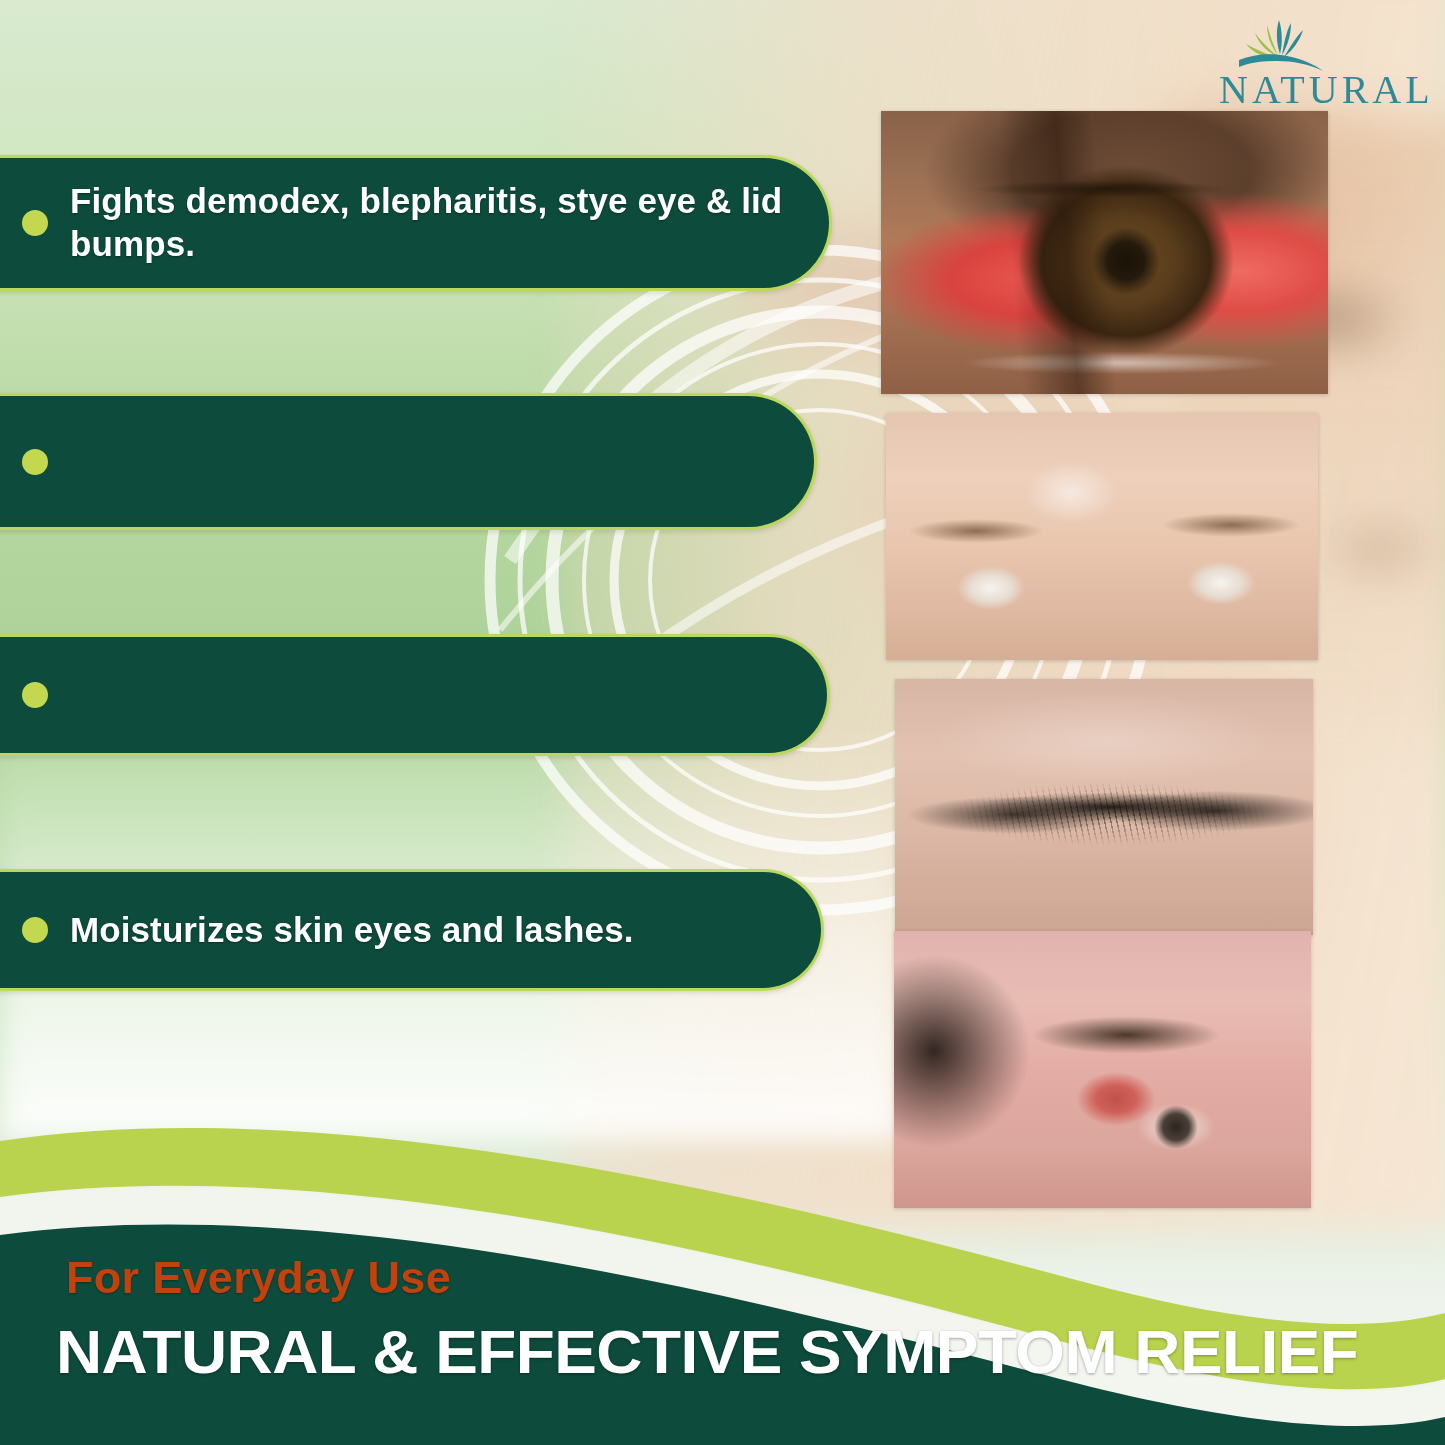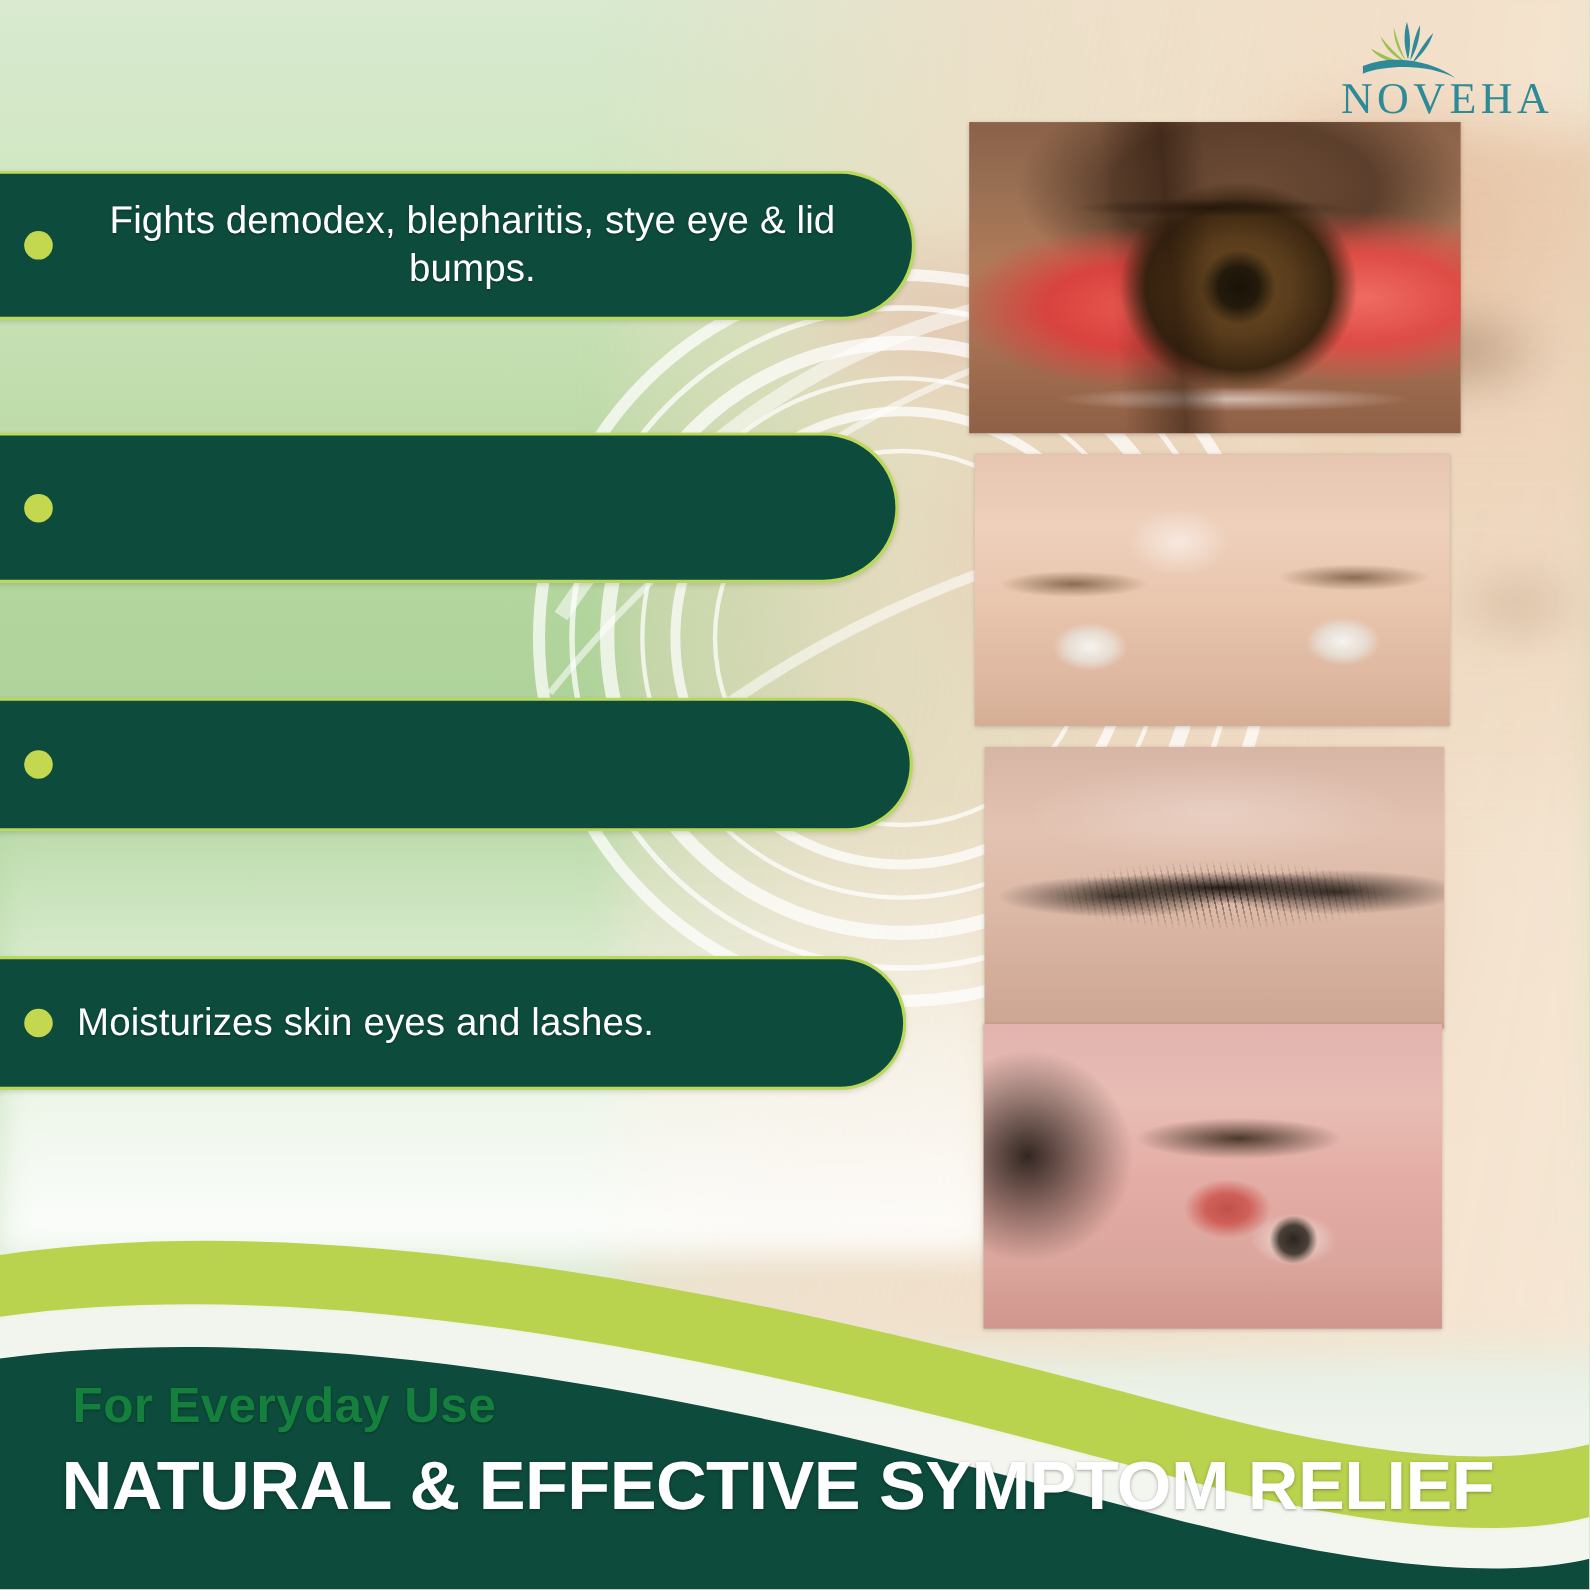--- a/index.html
+++ b/index.html
@@ -64,24 +64,23 @@
     border-radius:0 70px 70px 0;
     display:flex;align-items:center;
     box-sizing:border-box;
     box-shadow:0 2px 5px rgba(0,0,0,.12);
   }
   .pill .dot{
     flex:0 0 auto;width:26px;height:26px;border-radius:50%;
     background:#c4d84f;margin-left:40px;margin-right:22px;
   }
   .pill .txt{
-    color:#ffffff;font-size:35px;line-height:1.22;font-weight:400;
+    color:#ffffff;font-size:35px;line-height:1.22;font-weight:700;
     padding-right:40px;letter-spacing:.1px;
     text-shadow:0 1px 2px rgba(0,0,0,.35);
-    text-align:center;
   }
 
   
   .photo{
     position:absolute;overflow:hidden;background:#d9bfa8;
     box-shadow:0 1px 4px rgba(0,0,0,.18);
   }
   .photo .ph-inner{position:absolute;inset:0;}
 
   
@@ -149,21 +148,21 @@
   
   .wave{position:absolute;left:0;bottom:0;width:1445px;height:400px;}
   .wave svg{display:block;width:100%;height:100%;}
 
   .banner{
     position:absolute;left:0;bottom:0;width:1445px;height:215px;
     pointer-events:none;
   }
   .banner .eyebrow{
     position:absolute;left:66px;top:22px;
-    font-size:45px;font-weight:bold;color:#15803d;letter-spacing:.3px;
+    font-size:45px;font-weight:bold;color:#c2410c;letter-spacing:.3px;
     text-shadow:0 1px 2px rgba(0,0,0,.35);
   }
   .banner .headline{
     position:absolute;left:56px;top:86px;
     font-size:62px;font-weight:bold;color:#ffffff;letter-spacing:-.5px;
     white-space:nowrap;
     text-shadow:0 1px 3px rgba(0,0,0,.35);
     transform:scaleX(1.03);transform-origin:left center;
   }
 </style>
@@ -200,21 +199,21 @@
       <g>
         <path d="M60 6 C63 16 64 28 61 40 C57 28 57 16 60 6 Z" fill="#2e8a96"></path>
         <path d="M72 9 C72 20 69 31 63 41 C65 29 67 18 72 9 Z" fill="#2e8a96"></path>
         <path d="M84 16 C81 26 74 36 65 43 C71 33 77 23 84 16 Z" fill="#2e8a96"></path>
         <path d="M48 11 C51 21 54 31 59 41 C52 33 48 22 48 11 Z" fill="#9bc24a"></path>
         <path d="M36 19 C42 27 50 35 58 42 C48 38 40 30 36 19 Z" fill="#9bc24a"></path>
         <path d="M27 30 C36 35 47 40 57 43 C46 44 34 39 27 30 Z" fill="#9bc24a"></path>
         <path d="M20 46 C35 40 52 39 68 42 C84 45 96 51 104 57 C90 50 74 47 58 47 C43 47 30 49 20 53 Z" fill="#2e8a96"></path>
       </g>
     </svg>
-    <span class="name">NOVEHA</span>
+    <span class="name">NATURAL</span>
   </div>
 
   <div class="pill" style="top:155px;height:136px;width:850px;">
     <span class="dot"></span>
     <span class="txt">Fights demodex, blepharitis, stye eye &amp; lid bumps.</span>
   </div>
 
   <div class="pill" style="top:393px;height:137px;width:835px;">
     <span class="dot"></span>
   </div>

